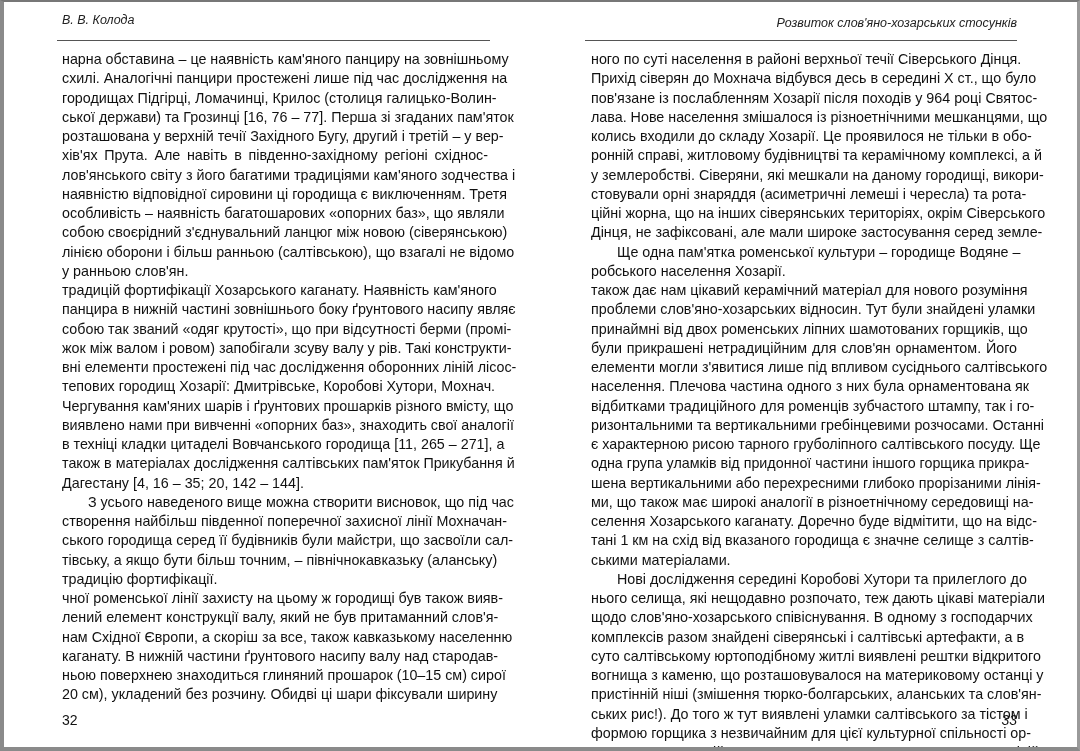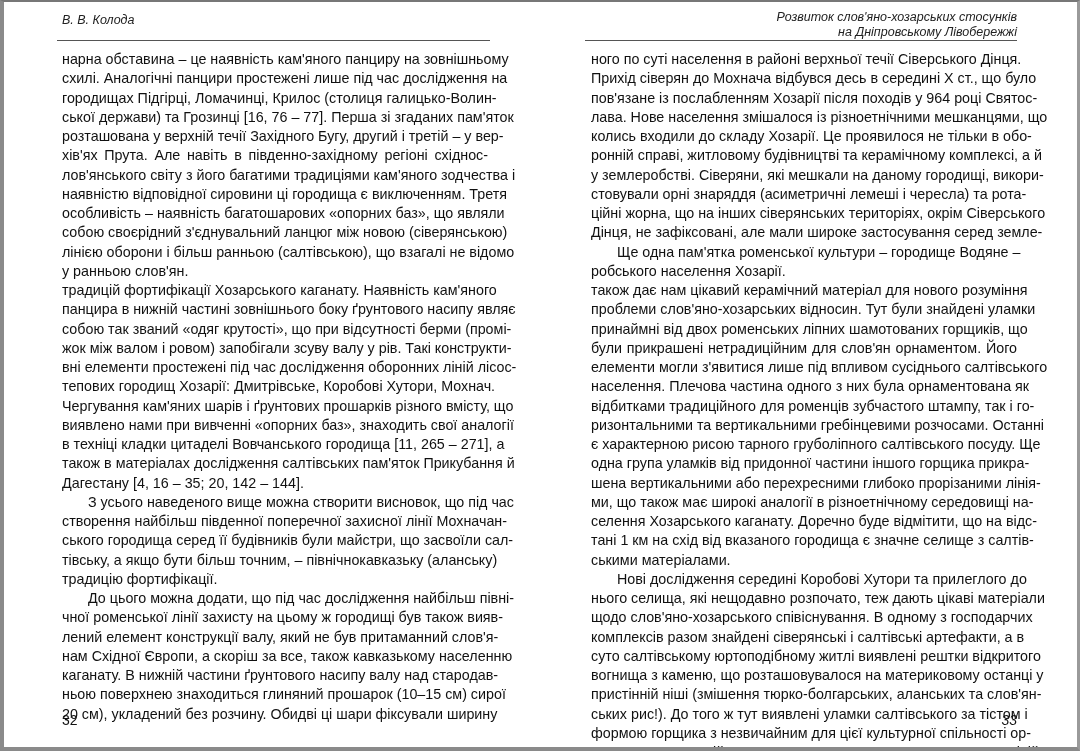--- a/index.html
+++ b/index.html
@@ -20,21 +20,21 @@
     pointer-events: none;
   }
   .page { position: absolute; top: 0; height: 751px; }
   .page-left { left: 0; width: 540px; }
   .page-right { left: 540px; width: 540px; }
 
   .running-head {
     position: absolute; font-style: italic; font-size: 12.5px; line-height: 15px; color: #222;
   }
   .page-left .running-head { left: 62px; top: 13px; }
-  .page-right .running-head { right: 63px; top: 10px; text-align: right; }
+  .page-right .running-head { right: 63px; top: 16px; text-align: left; }
   .running-head span { display: block; }
 
   .head-rule { position: absolute; top: 40px; height: 0; border-top: 1px solid #555; }
   .page-left .head-rule { left: 57px; width: 433px; }
   .page-right .head-rule { left: 45px; width: 432px; }
 
   .body-text {
     position: absolute; top: 50px;
     font-size: 14.3px; line-height: 19.25px;
     text-align: justify;
@@ -80,35 +80,33 @@
       <span class="line">Чергування кам'яних шарів і ґрунтових прошарків різного вмісту, що</span>
       <span class="line">виявлено нами при вивченні «опорних баз», знаходить свої аналогії</span>
       <span class="line">в техніці кладки цитаделі Вовчанського городища [11, 265 – 271], а</span>
       <span class="line">також в матеріалах дослідження салтівських пам'яток Прикубання й</span>
       <span class="line last">Дагестану [4, 16 – 35; 20, 142 – 144].</span>
       <span class="line indent">З усього наведеного вище можна створити висновок, що під час</span>
       <span class="line">створення найбільш південної поперечної захисної лінії Мохначан-</span>
       <span class="line">ського городища серед її будівників були майстри, що засвоїли сал-</span>
       <span class="line">тівську, а якщо бути більш точним, – північнокавказьку (аланську)</span>
       <span class="line last">традицію фортифікації.</span>
-      <span class="line indent">До цього можна додати, що під час дослідження найбільш півні-</span>
       <span class="line">чної роменської лінії захисту на цьому ж городищі був також вияв-</span>
       <span class="line">лений елемент конструкції валу, який не був притаманний слов'я-</span>
       <span class="line">нам Східної Європи, а скоріш за все, також кавказькому населенню</span>
       <span class="line">каганату. В нижній частини ґрунтового насипу валу над стародав-</span>
       <span class="line">ньою поверхнею знаходиться глиняний прошарок (10–15 см) сирої</span>
       <span class="line">20 см), укладений без розчину. Обидві ці шари фіксували ширину</span>
     </div>
   <div class="page-number">32</div>
 </div>
 
 <div class="page page-right">
   <div class="running-head">
     <span>Розвиток слов'яно-хозарських стосунків</span>
-    <span>на Дніпровському Лівобережжі</span>
   </div>
   <div class="head-rule"></div>
   <div class="body-text" id="right-body">
       <span class="line">ного по суті населення в районі верхньої течії Сіверського Дінця.</span>
       <span class="line">Прихід сіверян до Мохнача відбувся десь в середині X ст., що було</span>
       <span class="line">пов'язане із послабленням Хозарії після походів у 964 році Святос-</span>
       <span class="line">лава. Нове населення змішалося із різноетнічними мешканцями, що</span>
       <span class="line">колись входили до складу Хозарії. Це проявилося не тільки в обо-</span>
       <span class="line">ронній справі, житловому будівництві та керамічному комплексі, а й</span>
       <span class="line">у землеробстві. Сіверяни, які мешкали на даному городищі, викори-</span>

